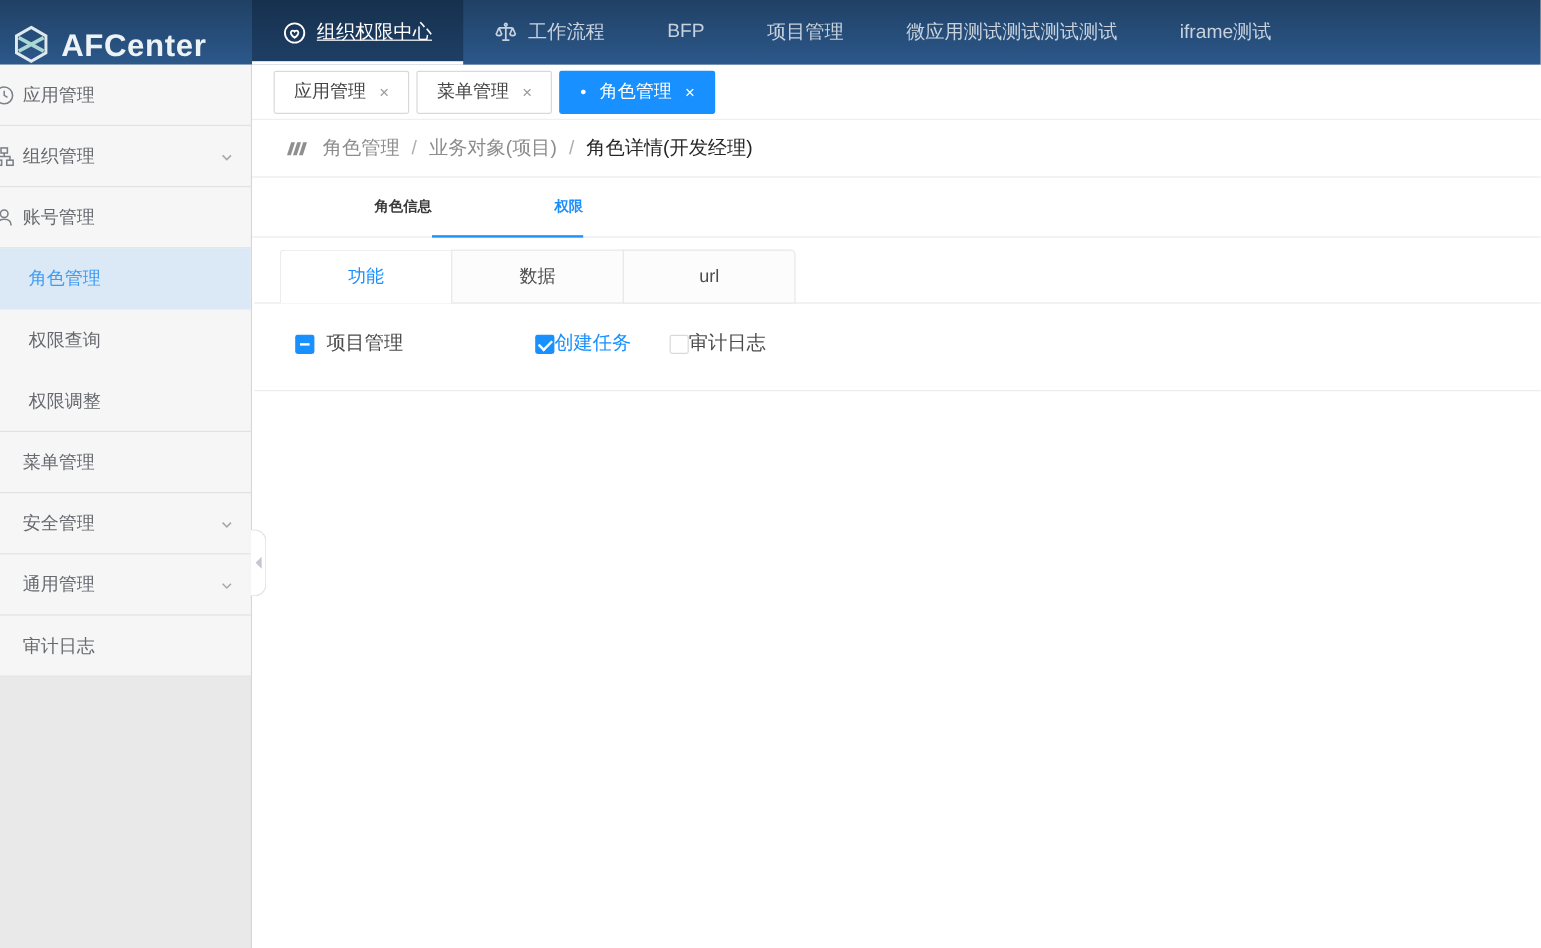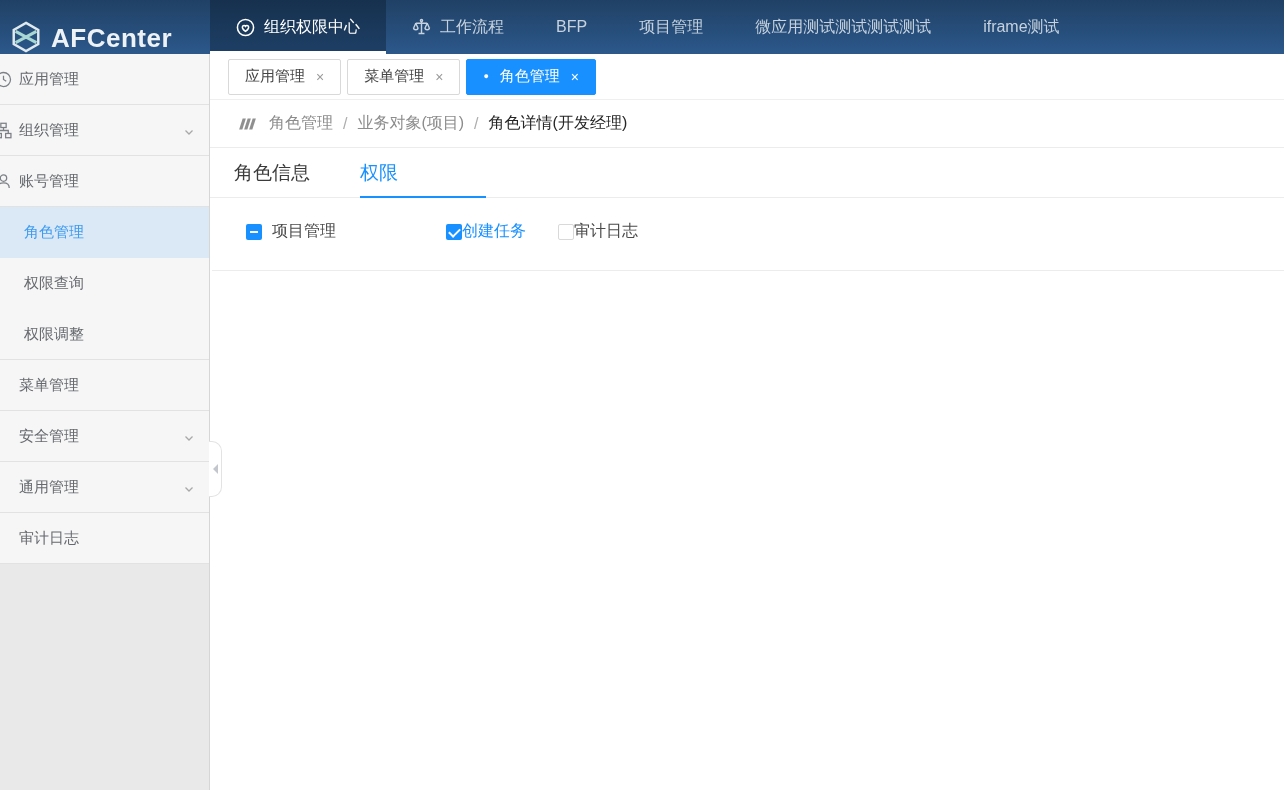--- a/index.html
+++ b/index.html
@@ -7,21 +7,21 @@
               font-family:"Liberation Sans","DejaVu Sans",sans-serif; }
 
   
   .navbar { height:54px; display:flex; align-items:stretch;
             background:linear-gradient(180deg,#204165 0%,#2c588b 100%); }
   .logo { width:210px; flex:0 0 210px; display:flex; align-items:flex-end; padding-left:9px; gap:8px; }
   .logo-text { color:#edf2f5; font-size:26px; font-weight:bold; letter-spacing:.5px; }
   .nav-items { display:flex; }
   .nav-item { display:flex; align-items:center; gap:9px; padding:0 26px;
               color:#c7d2de; font-size:16px; cursor:pointer; position:relative; white-space:nowrap; }
-  .nav-item.active { background:rgba(8,24,41,.38); color:#fff; }
+  .nav-item.active { background:rgba(8,24,41,.38); color:#fff;text-decoration:underline; }
   .nav-item.active::after { content:""; position:absolute; left:0; right:0; bottom:0; height:3px; background:#fff; }
   .nav-ico { display:inline-flex; align-items:center; }
 
   
   .layout { display:flex; height:736px; }
 
   
   .sidebar { width:210px; flex:0 0 210px; background:#e9e9e9;
              border-right:1px solid #d6d6d6; position:relative; }
   .menu { background:#f6f6f6; }
@@ -61,22 +61,22 @@
   
   .breadcrumb-row { height:48px; flex:0 0 48px; display:flex; align-items:center; gap:10px;
                     padding-left:27px; border-bottom:1px solid #ececec; font-size:16px; }
   .bc-link { color:#8c8c8c; cursor:pointer; }
   .bc-sep { color:#aeaeae; }
   .bc-current { color:#262626; }
 
   
   .roletabs-row { height:50px; flex:0 0 50px; display:flex; padding-left:24px;
                   border-bottom:1px solid #ececec; }
-  .role-tab { width:126px; display:flex; align-items:center; justify-content:flex-start;
-              font-size:19px; color:#3b3b3b; cursor:pointer; position:relative; }
+  .role-tab { width:126px; display:flex; align-items:center; justify-content:flex-end;
+              font-size:12px; color:#3b3b3b; cursor:pointer; position:relative;font-weight:bold; }
   .role-tab.active { color:#1890ff; }
   .role-tab.active::after { content:""; position:absolute; left:0; right:0; bottom:-1px;
                             height:2px; background:#1890ff; }
 
   
   .permtab-wrap { margin-top:10px; display:flex; padding-left:23px; position:relative; }
   .permtab-wrap::before { content:""; position:absolute; left:2px; right:0; bottom:0;
                           height:1px; background:#e8e8e8; }
   .permtab { width:144px; height:45px; display:flex; align-items:center; justify-content:center;
              font-size:15px; color:#4c4c4c; background:#fcfcfc; cursor:pointer;
@@ -271,20 +271,31 @@
 
     <div class="roletabs-row">
       <div class="role-tab">
         <span>角色信息</span>
       </div>
       <div class="role-tab active">
         <span>权限</span>
       </div>
     </div>
 
+    <div class="permtab-wrap">
+      <div class="permtab active">
+        <span>功能</span>
+      </div>
+      <div class="permtab">
+        <span>数据</span>
+      </div>
+      <div class="permtab">
+        <span>url</span>
+      </div>
+    </div>
 
     <div class="tree-row">
       <div class="tree-parent">
         <span class="cb ind"></span>
         <span class="tree-label">项目管理</span>
       </div>
       <div class="tree-child">
         <span class="cb chk"></span>
         <span class="tree-label hl">创建任务</span>
       </div>

